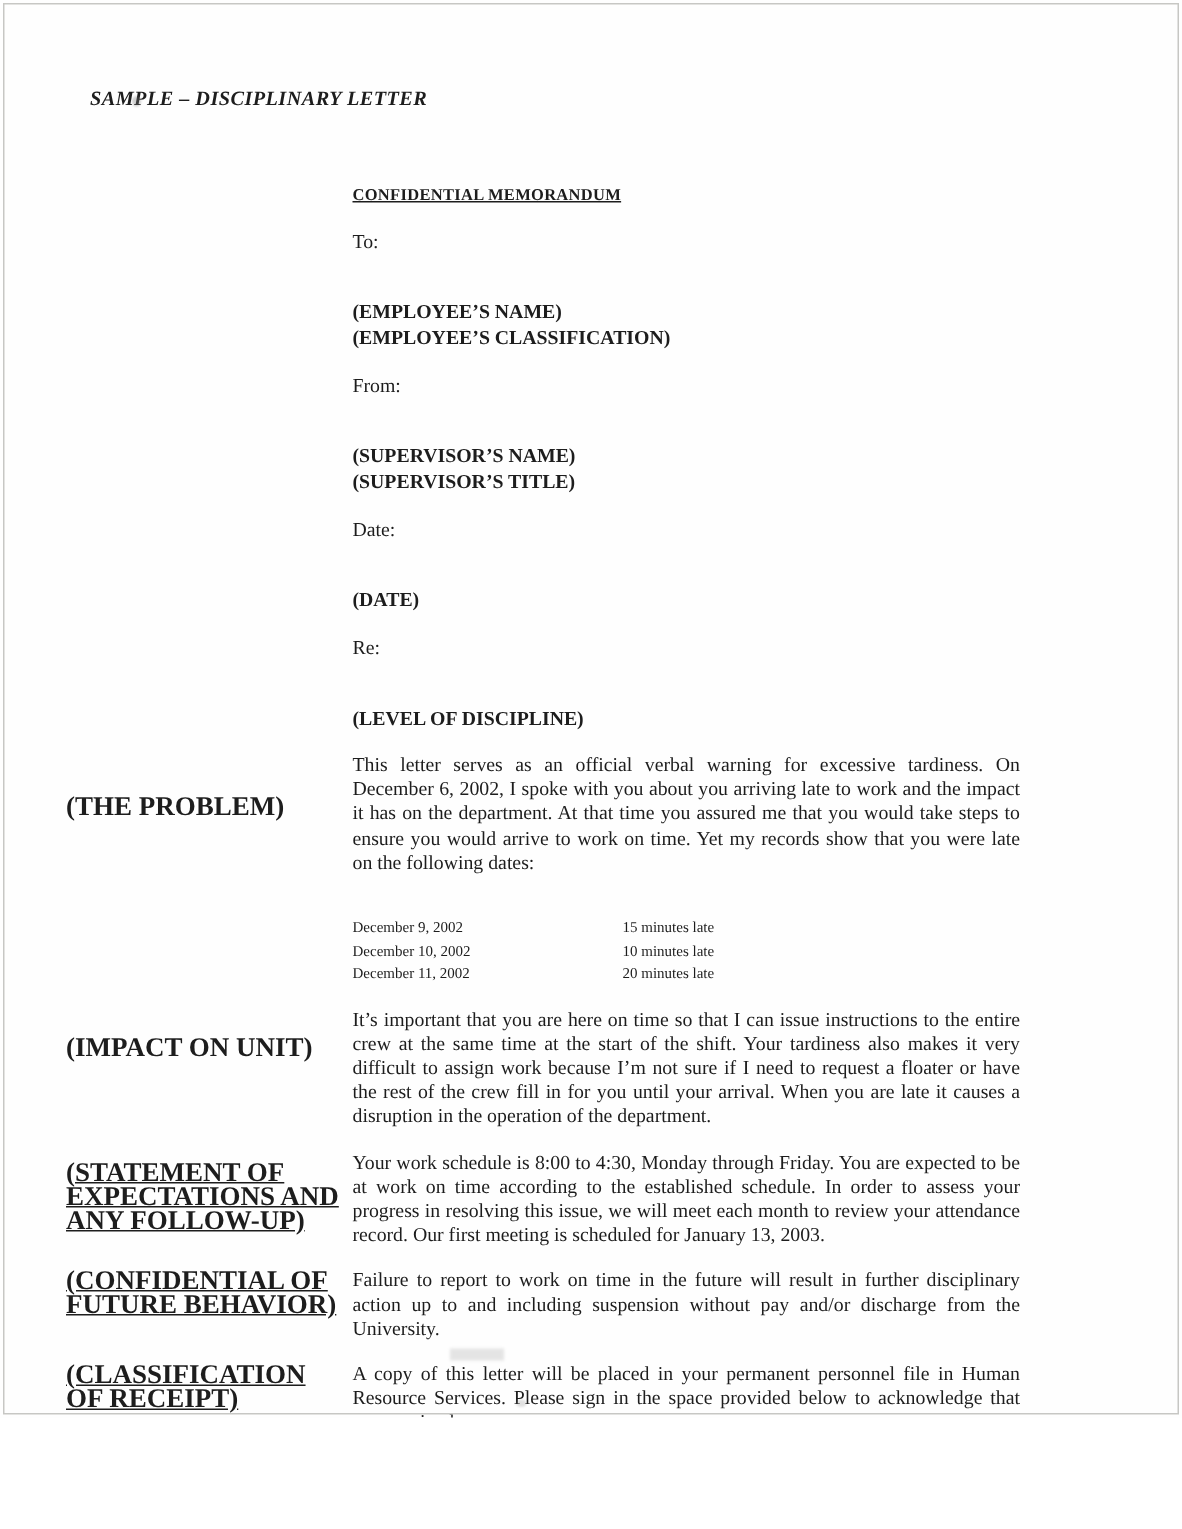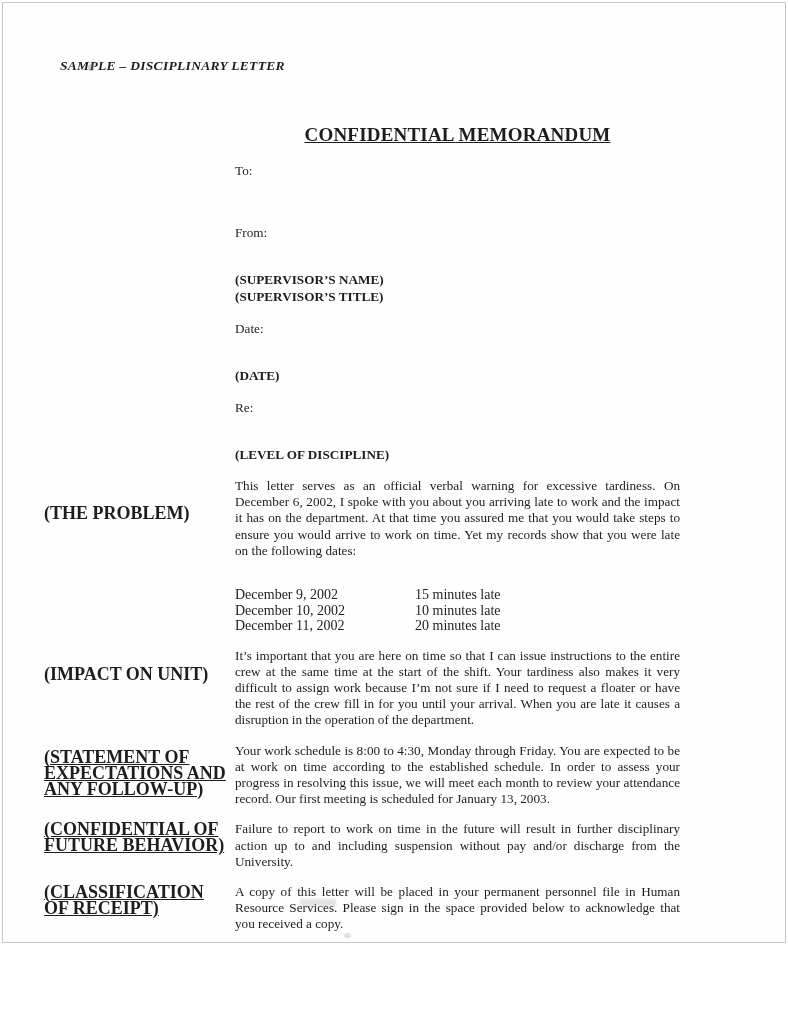--- a/index.html
+++ b/index.html
@@ -21,24 +21,23 @@
     pointer-events:none;
   }
   .sample-header {
     margin:58px 0 0 60px;
     font-weight:bold; font-style:italic;
     font-size:13.5px; letter-spacing:0.3px;
   }
   .memo-title {
     margin:50px 0 0 191px;
     padding-left:44px;
-    font-weight:bold; font-size:19px;
+    font-weight:bold; font-size:11px;
     text-decoration:underline;
     letter-spacing:0.2px;
-    text-align:center;
   }
   .content-wrap { padding:0 108px 0 44px; }
   .memo-fields { margin:16px 0 0 191px; }
   .memo-field { display:flex; margin-bottom:15px; font-size:13.2px;flex-direction:column; }
   .memo-field .flabel { flex:0 0 47px; line-height:17px; }
   .memo-field .fvalue { font-weight:bold; line-height:17px; }
   .vline { display:block; }
   .row {
     display:grid;
     grid-template-columns:191px 1fr;
@@ -47,21 +46,21 @@
   .row-first { margin-top:12px; }
   .mlabel { font-weight:bold; font-size:18px; line-height:16px; }
   .lline { display:block;text-decoration:underline; }
   .pt27 { padding-top:27px; }
   .pt18 { padding-top:18px; }
   .pt6 { padding-top:6px; }
   .para {
     font-size:13.2px; line-height:16.2px;
     text-align:justify;
   }
-  .dates { margin-top:14px; font-size:14px; line-height:15.5px; }
+  .dates { margin-top:14px; font-size:10px; line-height:15.5px; }
   .dates-row { display:flex; }
   .dates-row .d { width:180px; }
   .sig-area { margin-top:18px; }
   .sig-block2 { margin-top:22px; }
   .sig-line { width:222px; border-top:1px solid #3a3a3a; }
   .sig-labels { display:flex; font-size:12px; margin-top:3px; }
   .sig-name { width:180px; }
   .cc-row { margin-top:42px; }
   .cc-content { display:flex; font-size:13.2px; }
   .cc-label { flex:0 0 62px; }
@@ -90,20 +89,24 @@
 
   <div class="sample-header">SAMPLE – DISCIPLINARY LETTER</div>
 
   <div class="content-wrap">
 
     <div class="memo-title" style="margin-left:191px; padding-left:0;">CONFIDENTIAL MEMORANDUM</div>
 
     <div class="memo-fields">
       <div class="memo-field">
         <span class="flabel">To:</span>
+        <span class="fvalue">
+          <span class="vline">(EMPLOYEE’S NAME)</span>
+          <span class="vline">(EMPLOYEE’S CLASSIFICATION)</span>
+        </span>
       </div>
       <div class="memo-field">
         <span class="flabel">From:</span>
         <span class="fvalue">
           <span class="vline">(SUPERVISOR’S NAME)</span>
           <span class="vline">(SUPERVISOR’S TITLE)</span>
         </span>
       </div>
       <div class="memo-field">
         <span class="flabel">Date:</span>

